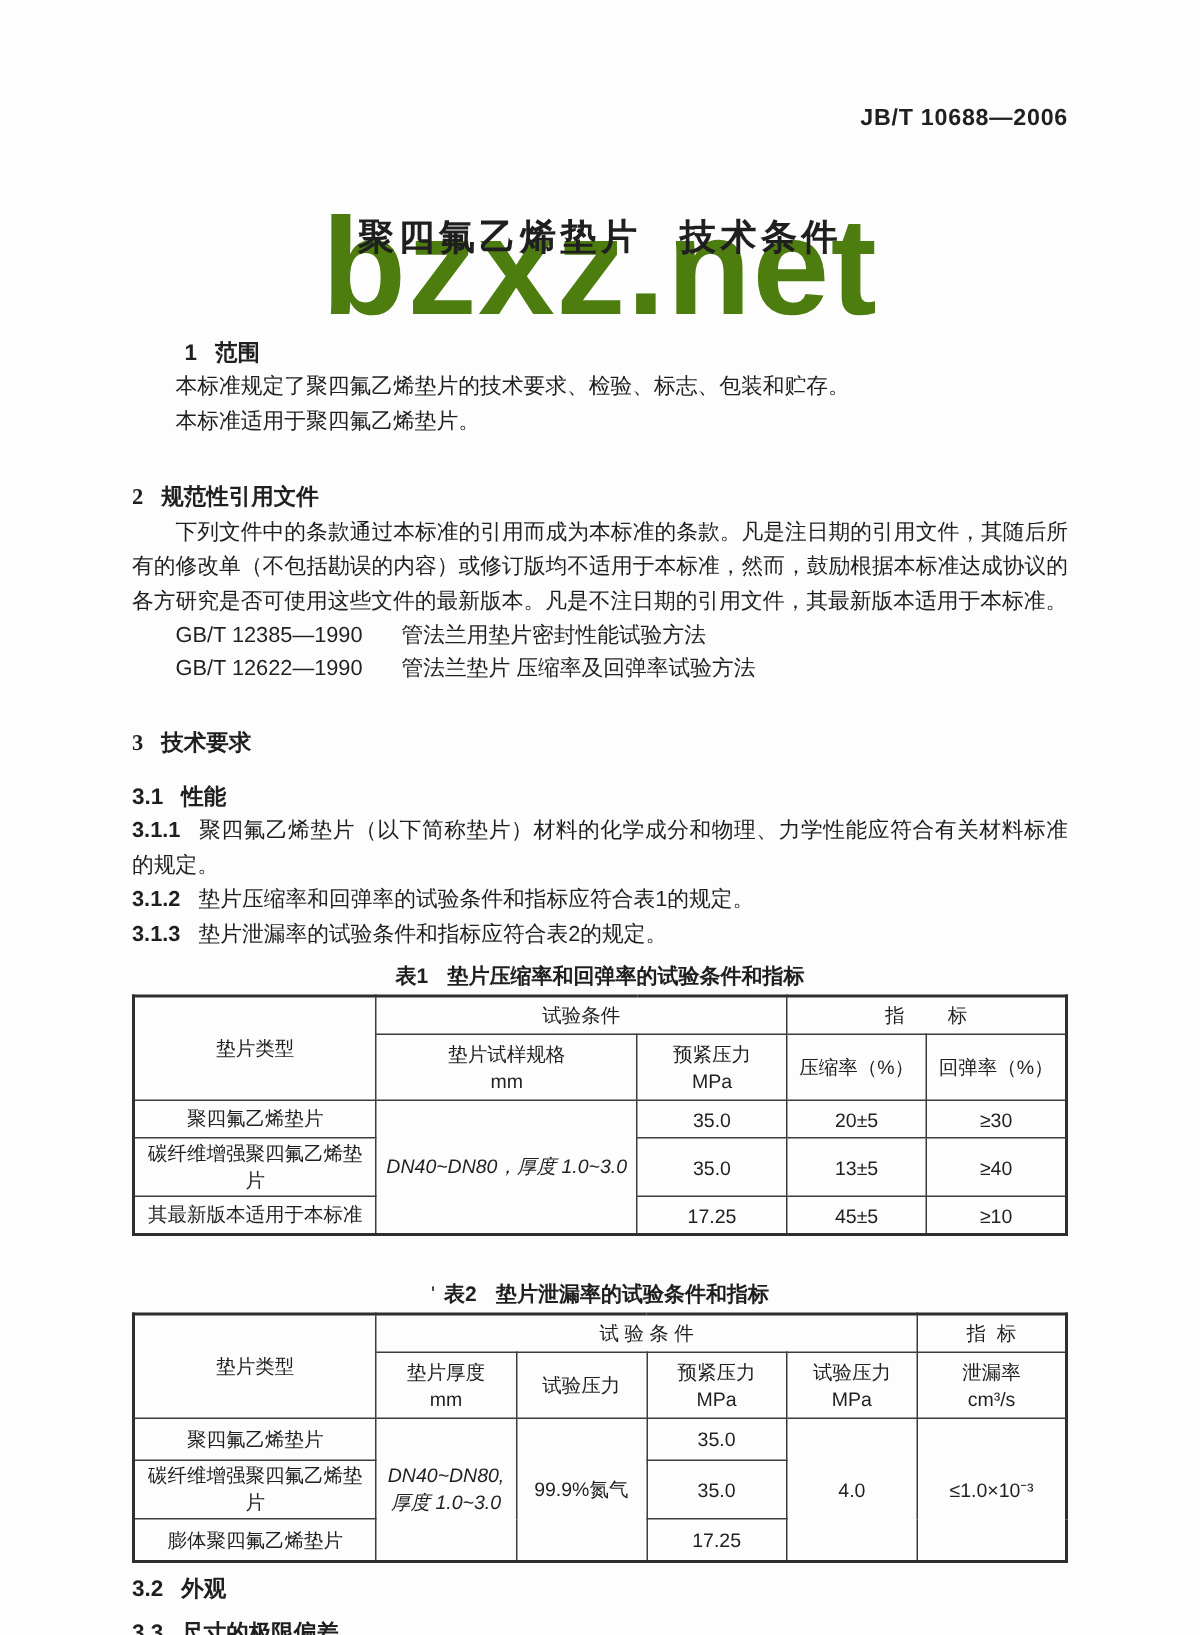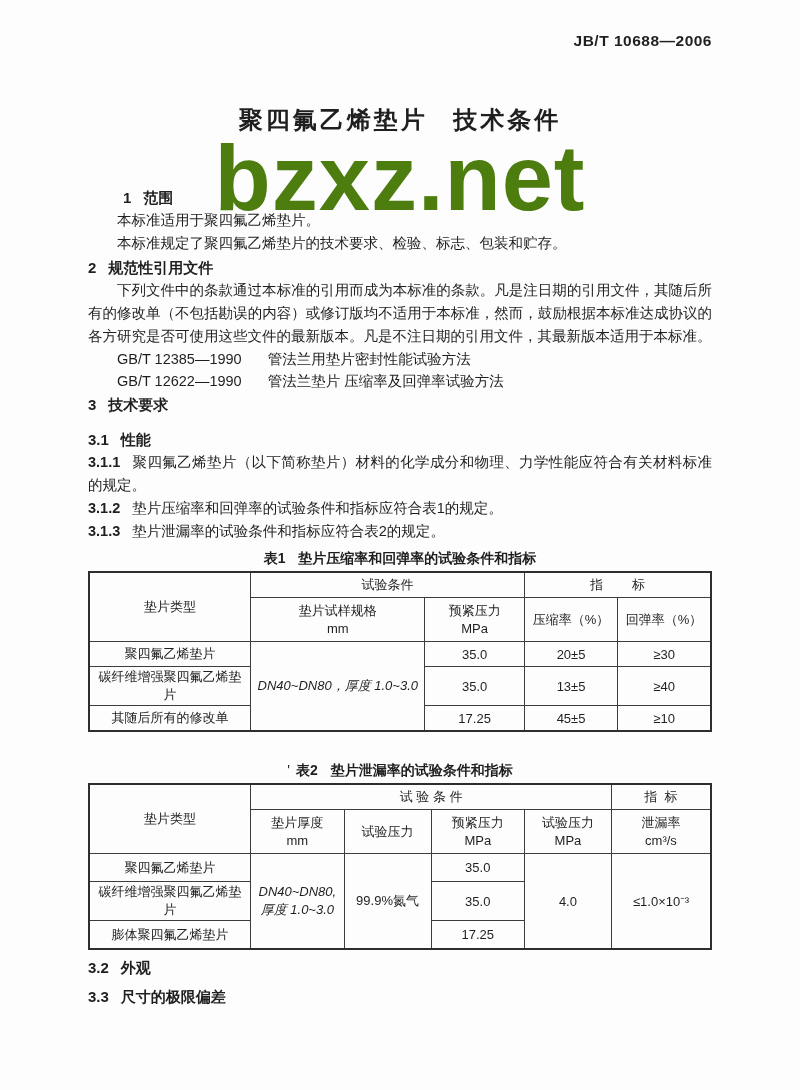--- a/index.html
+++ b/index.html
@@ -20,33 +20,33 @@
     transform: translateX(-50%);
     font-size: 92px;
     font-weight: bold;
     letter-spacing: 1px;
     color: #4d7c0f;
     z-index: 0;
     white-space: nowrap;
     user-select: none;
   }
   .content { position: relative; z-index: 1; padding: 0 88px; }
-  .header-row { padding-top: 32px; text-align: right; }
+  .header-row { padding-top: 70px; text-align: right; }
   .std-code { font-weight: bold; font-size: 15.5px; letter-spacing: 0.5px; }
   .doc-title {
     margin: 54px 0 0 0;
     text-align: center;
     font-size: 24px;
     font-weight: bold;
     letter-spacing: 3px;
     word-spacing: 16px;
   }
   .sec-h { font-weight: bold; font-size: 15px; margin: 0; line-height: 23px; }
   .mt-lg { margin-top: 50px; margin-left: 35px; }
-  .mt-md { margin-top: 1px; }
+  .mt-md { margin-top: 28px; font-family: Liberation Serif, serif; }
   .mt-sm { margin-top: 12px; }
   .mt-xs { margin-top: 6px; }
   p.body-p {
     margin: 0;
     font-size: 14.5px;
     line-height: 23px;
     text-align: justify;
   }
   p.indent { text-indent: 2em; }
   p.ref-line { margin: 0; font-size: 14.5px; line-height: 22px; padding-left: 2em; }
@@ -94,22 +94,22 @@
 
   <div class="content">
 
     <div class="header-row">
       <span class="std-code">JB/T 10688—2006</span>
     </div>
 
     <h1 class="doc-title">聚四氟乙烯垫片 技术条件</h1>
 
     <p class="sec-h mt-lg"><span class="cnum">1</span><span>范围</span></p>
+    <p class="body-p indent mt-xs">本标准规定了聚四氟乙烯垫片的技术要求、检验、标志、包装和贮存。</p>
     <p class="body-p indent">本标准适用于聚四氟乙烯垫片。</p>
-    <p class="body-p indent mt-xs">本标准规定了聚四氟乙烯垫片的技术要求、检验、标志、包装和贮存。</p>
 
     <p class="sec-h mt-md"><span class="cnum">2</span><span>规范性引用文件</span></p>
     <p class="body-p indent mt-xs">下列文件中的条款通过本标准的引用而成为本标准的条款。凡是注日期的引用文件，其随后所有的修改单（不包括勘误的内容）或修订版均不适用于本标准，然而，鼓励根据本标准达成协议的各方研究是否可使用这些文件的最新版本。凡是不注日期的引用文件，其最新版本适用于本标准。</p>
     <p class="ref-line"><span class="ref-code">GB/T 12385—1990</span><span>管法兰用垫片密封性能试验方法</span></p>
     <p class="ref-line"><span class="ref-code">GB/T 12622—1990</span><span>管法兰垫片 压缩率及回弹率试验方法</span></p>
 
     <p class="sec-h mt-md"><span class="cnum">3</span><span>技术要求</span></p>
     <p class="sec-h mt-sm"><span class="cnum">3.1</span><span>性能</span></p>
 
     <p class="clause"><span class="cnum">3.1.1</span><span>聚四氟乙烯垫片（以下简称垫片）材料的化学成分和物理、力学性能应符合有关材料标准的规定。</span></p>
@@ -150,21 +150,21 @@
         <td>20±5</td>
         <td>≥30</td>
       </tr>
       <tr class="drow">
         <td>碳纤维增强聚四氟乙烯垫片</td>
         <td>35.0</td>
         <td>13±5</td>
         <td>≥40</td>
       </tr>
       <tr class="drow">
-        <td>其随后所有的修改单</td>
+        <td>其最新版本适用于本标准</td>
         <td>17.25</td>
         <td>45±5</td>
         <td>≥10</td>
       </tr>
     </tbody>
       </table>
 
     <div class="tbl-caption mt-t2"><span class="caption-mark">'</span><span>表2 垫片泄漏率的试验条件和指标</span></div>
     <table class="std t2">
       <colgroup>

